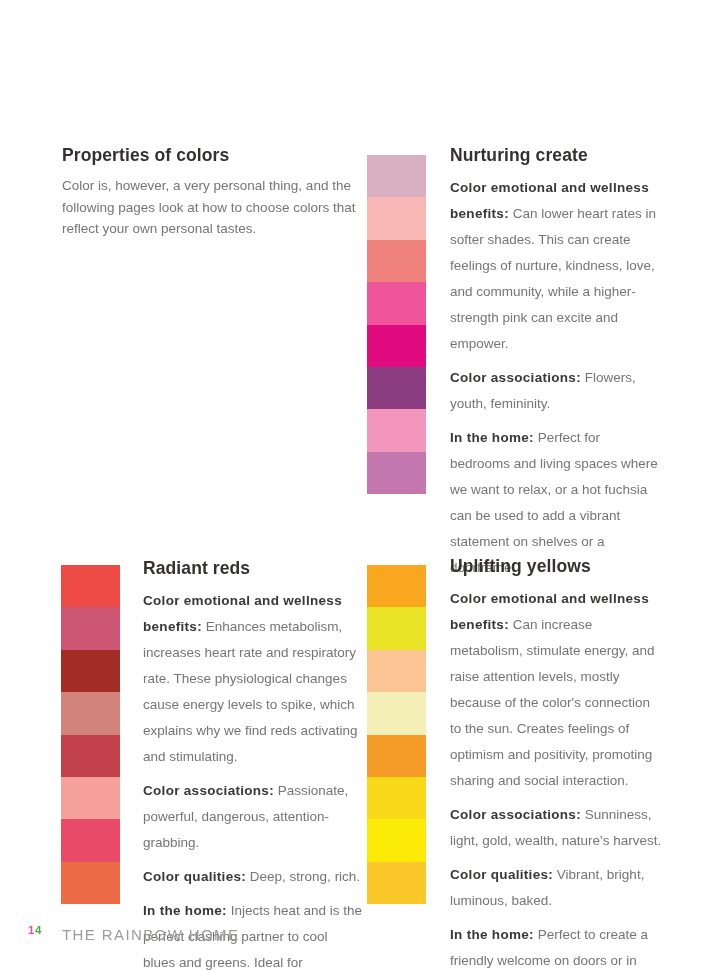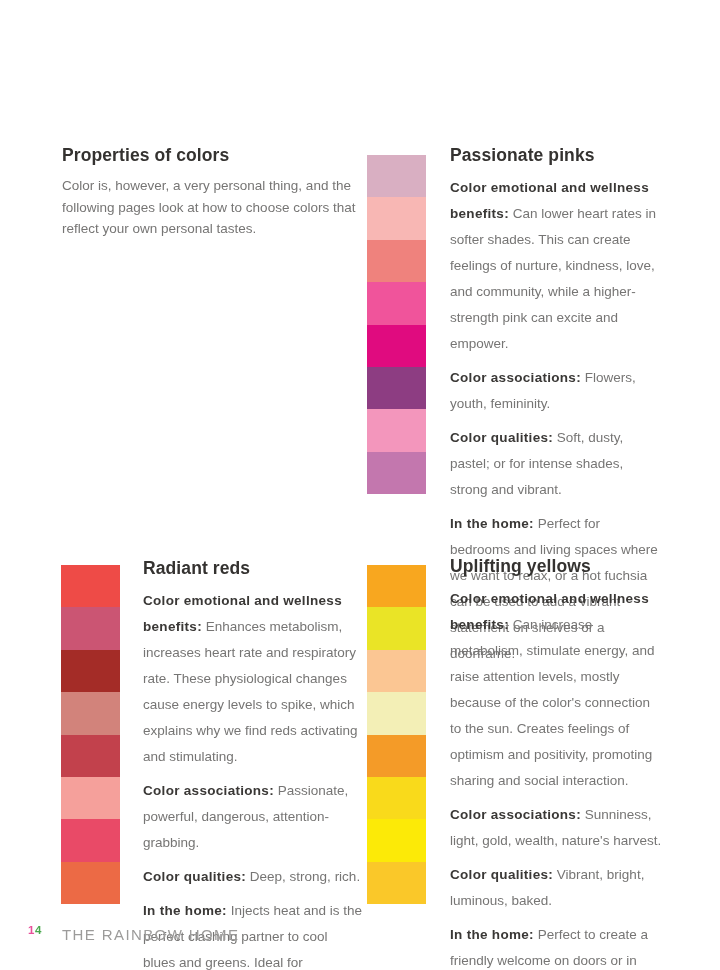--- a/index.html
+++ b/index.html
@@ -105,32 +105,28 @@
     <div class="swatch" style="background-color: rgb(248, 183, 180);"></div>
     <div class="swatch" style="background-color: rgb(239, 130, 125);"></div>
     <div class="swatch" style="background-color: rgb(240, 84, 155);"></div>
     <div class="swatch" style="background-color: rgb(224, 11, 127);"></div>
     <div class="swatch" style="background-color: rgb(141, 61, 130);"></div>
     <div class="swatch" style="background-color: rgb(243, 150, 188);"></div>
     <div class="swatch" style="background-color: rgb(195, 119, 174);"></div>
   </div>
 
   <div class="section-text text-pinks">
-    <h2 class="section-title">Passionate pinks</h2>
+    <h2 class="section-title">Nurturing create</h2>
     <p class="body-text entry">
       <span class="entry-label">Color emotional and wellness benefits:</span>
       <span>Can lower heart rates in softer shades. This can create feelings of nurture, kindness, love, and community, while a higher-strength pink can excite and empower.</span>
     </p>
     <p class="body-text entry">
       <span class="entry-label">Color associations:</span>
       <span>Flowers, youth, femininity.</span>
-    </p>
-    <p class="body-text entry">
-      <span class="entry-label">Color qualities:</span>
-      <span>Soft, dusty, pastel; or for intense shades, strong and vibrant.</span>
     </p>
     <p class="body-text entry">
       <span class="entry-label">In the home:</span>
       <span>Perfect for bedrooms and living spaces where we want to relax, or a hot fuchsia can be used to add a vibrant statement on shelves or a doorframe.</span>
     </p>
   </div>
 
   <div class="swatch-column col-reds">
     <div class="swatch" style="background-color: rgb(238, 75, 71);"></div>
     <div class="swatch" style="background-color: rgb(203, 85, 115);"></div>

